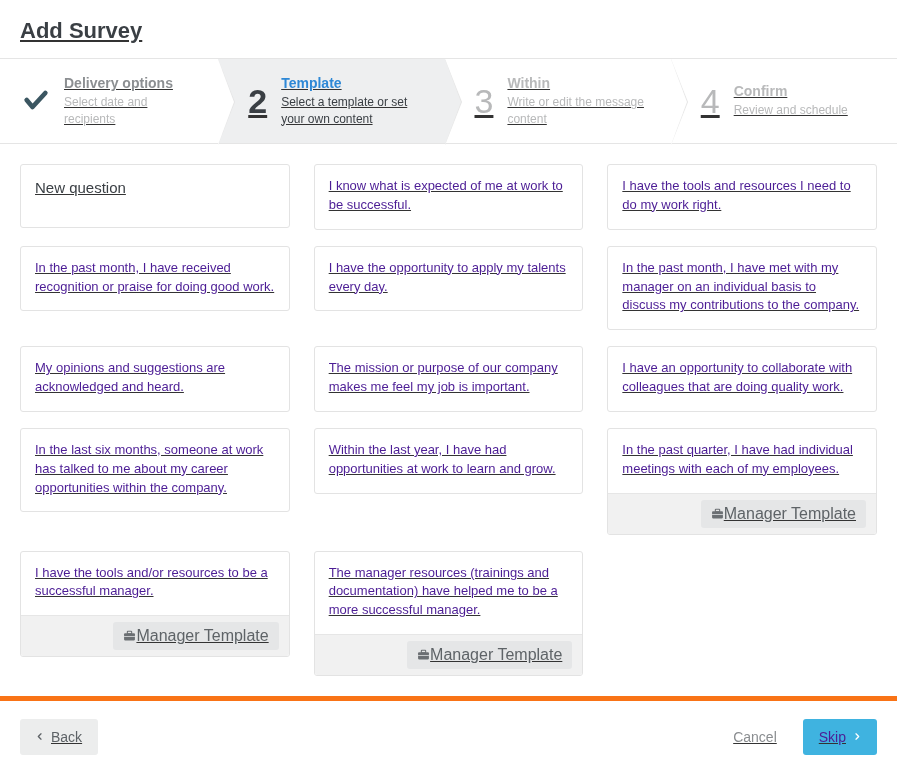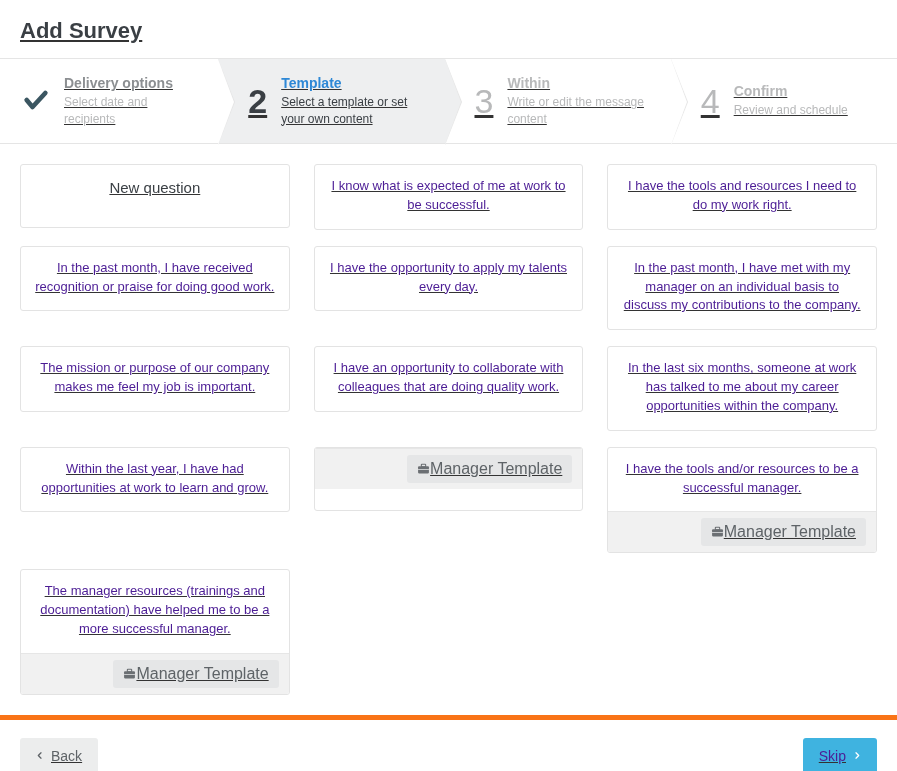--- a/index.html
+++ b/index.html
@@ -94,21 +94,20 @@
     align-items:start;
   }
   .card {
     border:1px solid #e3e3e3;
     border-radius:3px;
     background:#fff;
     display:flex;
     flex-direction:column;
     min-height:64px;
     overflow:hidden;
-    text-align:center;
   }
   .card-body{
     padding:12px 14px 14px 14px;
     font-size:13px;
     color:#4c1d95;
     line-height:1.45;
   }
   .card-new .card-body{
     color:#3a3f44;
     font-size:15px;
@@ -212,32 +211,36 @@
         <div class="card">
           <div class="card-body">In the past month, I have received recognition or praise for doing good work.</div>
         </div>
         <div class="card">
           <div class="card-body">I have the opportunity to apply my talents every day.</div>
         </div>
         <div class="card">
           <div class="card-body">In the past month, I have met with my manager on an individual basis to discuss my contributions to the company.</div>
         </div>
         <div class="card">
+          <div class="card-body">My opinions and suggestions are acknowledged and heard.</div>
+        </div>
+        <div class="card">
           <div class="card-body">The mission or purpose of our company makes me feel my job is important.</div>
         </div>
         <div class="card">
           <div class="card-body">I have an opportunity to collaborate with colleagues that are doing quality work.</div>
         </div>
         <div class="card">
           <div class="card-body">In the last six months, someone at work has talked to me about my career opportunities within the company.</div>
         </div>
         <div class="card">
           <div class="card-body">Within the last year, I have had opportunities at work to learn and grow.</div>
         </div>
         <div class="card">
+          <div class="card-body">In the past quarter, I have had individual meetings with each of my employees.</div>
           <div class="card-tag">
             <span class="tag-chip">
               <span><svg viewBox="0 0 24 20" fill="#6b6f73">
                   <rect x="2" y="6" width="20" height="13" rx="1.5"></rect>
                   <rect x="2" y="11" width="20" height="1.4" fill="#e5e6e7"></rect>
                   <rect x="8" y="2" width="8" height="5" rx="1" fill="none" stroke="#6b6f73" stroke-width="2"></rect>
                 </svg></span>
               <span>Manager Template</span>
             </span>
           </div>
@@ -274,20 +277,23 @@
   <div class="footer">
     <button class="btn btn-grey">
       <span class="chevron">
         <svg width="8" height="11" viewBox="0 0 24 24" fill="none" stroke="#5e6367" stroke-width="4" stroke-linecap="round" stroke-linejoin="round">
             <polyline points="15 4 7 12 15 20"></polyline>
           </svg>
       </span>
       <span>Back</span>
     </button>
     <div class="spacer"></div>
+    <button class="btn btn-plain">
+      <span>Cancel</span>
+    </button>
     <button class="btn btn-primary" style="margin-left:8px;">
       <span>Skip</span>
       <span class="chevron">
         <svg width="8" height="11" viewBox="0 0 24 24" fill="none" stroke="#fff" stroke-width="4" stroke-linecap="round" stroke-linejoin="round">
             <polyline points="9 4 17 12 9 20"></polyline>
           </svg>
       </span>
     </button>
   </div>
 </div>

